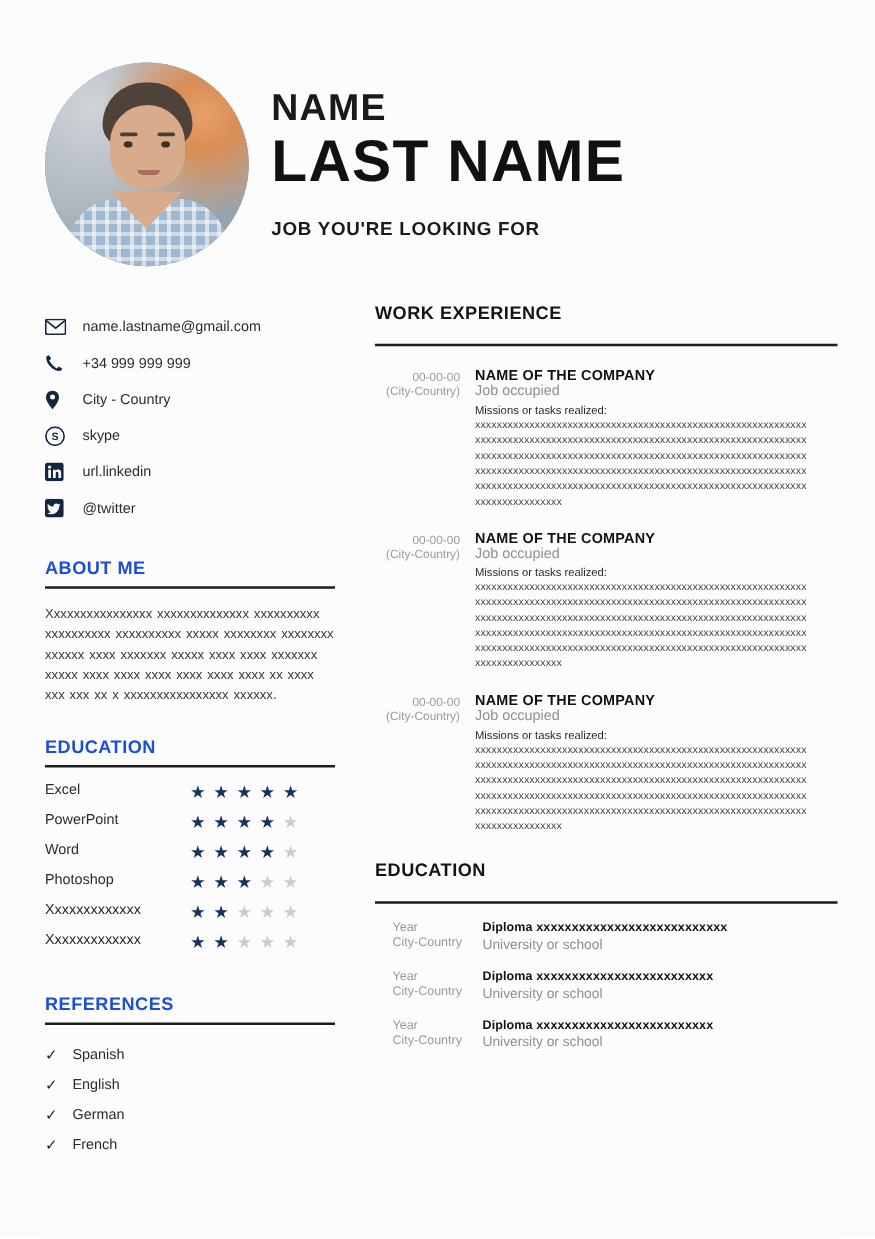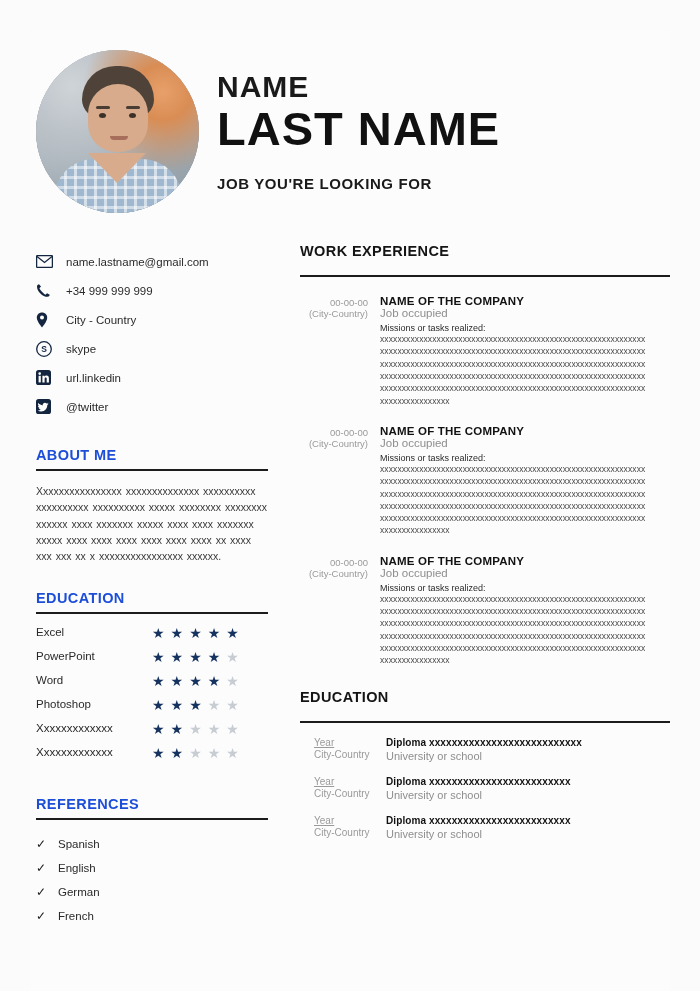--- a/index.html
+++ b/index.html
@@ -183,21 +183,21 @@
   .job-body { flex: 1; }
   .company { font-size: 11.5px; font-weight: bold; color: #111; letter-spacing: .2px; }
   .role { font-size: 11.5px; color: #8e8e8e; margin-top: 0; }
   .tasks-label { font-size: 9px; color: #2a2a2a; margin-top: 4px; }
   .xline { font-size: 8.5px; color: #4a4a4a; line-height: 1.45; letter-spacing: .1px; word-break: break-all; }
 
   .education { margin-top: 22px; }
   .edu-row { display: flex; margin-top: 14px; }
   .edu-row:first-of-type { margin-top: 12px; }
   .edu-date { width: 86px; flex: 0 0 86px; padding-left: 14px; }
-  .e1 { font-size: 10px; color: #9a9a9a; text-decoration: underline; }
+  .e1 { font-size: 10px; color: #9a9a9a; }
   .e2 { font-size: 10px; color: #9a9a9a; margin-top: 1px; }
   .edu-body { flex: 1; }
   .diploma { font-size: 10px; font-weight: bold; color: #111; letter-spacing: .1px; }
   .school { font-size: 11px; color: #8e8e8e; margin-top: 2px; }
 </style>
 </head>
 <body>
 
 <div class="page">
   <div class="sheet">

